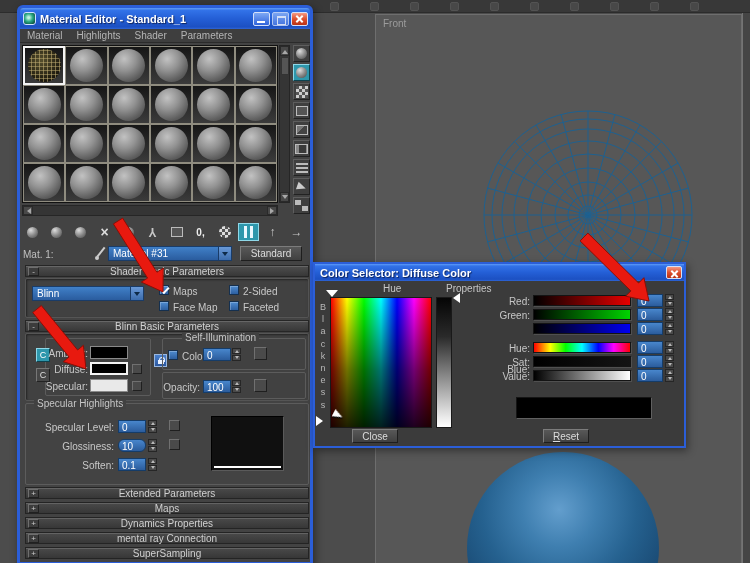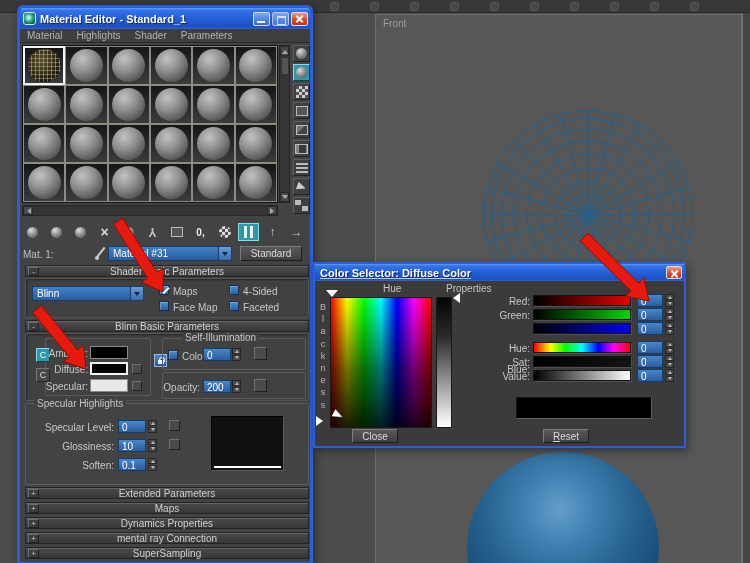--- a/index.html
+++ b/index.html
@@ -115,21 +115,21 @@
 .lockbtn::after{content:"";position:absolute;left:3px;top:5px;width:6px;height:4px;background:#eaf2ff;}
 .lockbtn::before{content:"";position:absolute;left:4px;top:2px;width:4px;height:4px;border:1px solid #eaf2ff;border-bottom:none;border-radius:3px 3px 0 0;}
 .swatch{position:absolute;width:38px;height:13px;border:1px solid #8a8a8a;}
 .rowlabel{position:absolute;text-align:right;color:#c8c8c8;white-space:nowrap;}
 #specpreview{position:absolute;left:185px;top:12px;width:73px;height:55px;background:#101010;border:1px solid;border-color:#000 #5a5a5a #5a5a5a #000;}
 #specpreview::after{content:"";position:absolute;left:2px;right:2px;bottom:2px;height:2px;background:#fff;}
 #rollouts{position:absolute;left:5px;top:444px;width:284px;}
 .rollbar{position:relative;background:linear-gradient(180deg,#4a4a4a,#373737);border:1px solid #242424;box-shadow:inset 0 1px 0 #636363;height:12px;margin-bottom:3px;display:flex;align-items:center;justify-content:center;color:#d0d0d0;}
 
 
-#cs{left:313px;top:262px;width:373px;height:186px;border:2px solid #2b5ed8;border-radius:0;background:#3b3b3b;z-index:20;box-shadow:2px 3px 8px rgba(0,0,0,.4);text-decoration:underline;}
+#cs{left:313px;top:262px;width:373px;height:186px;border:2px solid #2b5ed8;border-radius:0;background:#3b3b3b;z-index:20;box-shadow:2px 3px 8px rgba(0,0,0,.4);}
 #cs .xp-title{height:17px;border-radius:0;}
 #cs .ttl{padding-left:2px;}
 .cscontent{position:relative;height:165px;}
 #huebox{position:absolute;left:15px;top:16px;width:102px;height:131px;border:1px solid #191919;
   background:linear-gradient(180deg,rgba(0,0,0,0) 0%,rgba(0,0,0,.55) 55%,rgba(0,0,0,.88) 100%),
   linear-gradient(90deg,#f00,#ff0 16%,#0f0 33%,#0ff 50%,#00f 66%,#f0f 83%,#f00);}
 #wstrip{position:absolute;left:121px;top:16px;width:16px;height:131px;border:1px solid #191919;
   background:linear-gradient(180deg,#050505 0%,#2a2a2a 30%,#e9e9e9 92%,#fff 100%);}
 .mark-down{position:absolute;width:0;height:0;border-left:6px solid transparent;border-right:6px solid transparent;border-top:7px solid #fff;}
 .mark-right{position:absolute;width:0;height:0;border-top:5px solid transparent;border-bottom:5px solid transparent;border-left:7px solid #fff;}
@@ -404,21 +404,21 @@
       </div>
       <div class="panel" style="top:235px;height:40px;padding-left:32px;" data-name="shader-basic-parameters-panel">
         <div class="dd" style="left:6px;top:7px;width:112px;height:15px;" data-name="shader-type-dropdown">
           <span data-name="shader-type-value">Blinn</span>
           <div class="ddbtn" data-name="dropdown-arrow-icon"></div>
         </div>
         <div id="shd-cbs">
             <div class="cb checked" data-name="wire-checkbox" style="left: 133px; top: 6px;"></div>
             <div class="cblabel" data-name="wire-checkbox-label" style="left: 147px; top: 7px;">Maps</div>
             <div class="cb" data-name="2-sided-checkbox" style="left: 203px; top: 6px;"></div>
-            <div class="cblabel" data-name="2-sided-checkbox-label" style="left: 217px; top: 7px;">4-Sided</div>
+            <div class="cblabel" data-name="2-sided-checkbox-label" style="left: 217px; top: 7px;">2-Sided</div>
             <div class="cb" data-name="face-map-checkbox" style="left: 133px; top: 22px;"></div>
             <div class="cblabel" data-name="face-map-checkbox-label" style="left: 147px; top: 23px;">Face Map</div>
             <div class="cb" data-name="faceted-checkbox" style="left: 203px; top: 22px;"></div>
             <div class="cblabel" data-name="faceted-checkbox-label" style="left: 217px; top: 23px;">Faceted</div>
           </div>
       </div>
 
       <div class="roll" style="top:277px;" data-name="blinn-basic-parameters-rollout">
         <div class="pm" data-name="collapse-icon">-</div>
         <span data-name="rollout-title">Blinn Basic Parameters</span>
@@ -451,21 +451,21 @@
               <div class="tu"></div>
             </div>
             <div data-name="spinner-down-icon">
               <div class="td"></div>
             </div>
           </div>
         <div class="mapbtn" style="left:228px;top:13px;width:13px;height:13px;" data-name="self-illumination-map-button"></div>
 
         <div class="grp" style="left:136px;top:38px;width:144px;height:27px;" data-name="opacity-group"></div>
         <div class="rowlabel" style="left:134px;top:48px;width:40px;" data-name="opacity-label">Opacity:</div>
-        <div class="val" style="left:177px;top:46px;width:28px;" data-name="opacity-value-field">200</div>
+        <div class="val" style="left:177px;top:46px;width:28px;" data-name="opacity-value-field">100</div>
         <div class="spin" style="left:206px;top:46px;" data-name="opacity-spinner">
             <div data-name="spinner-up-icon">
               <div class="tu"></div>
             </div>
             <div data-name="spinner-down-icon">
               <div class="td"></div>
             </div>
           </div>
         <div class="mapbtn" style="left:228px;top:45px;width:13px;height:13px;" data-name="opacity-map-button"></div>
       </div>
@@ -478,21 +478,21 @@
             <div class="spin" data-name="specular-level-spinner" style="left: 122px; top: 16px;">
               <div data-name="spinner-up-icon">
                 <div class="tu"></div>
               </div>
               <div data-name="spinner-down-icon">
                 <div class="td"></div>
               </div>
             </div>
             <div class="mapbtn" data-name="specular-level-map-button" style="left: 143px; top: 16px; width: 11px; height: 11px;"></div>
             <div class="rowlabel" data-name="glossiness-label" style="left: 8px; top: 37px; width: 80px;">Glossiness:</div>
-            <div class="val" data-name="glossiness-value-field" style="left: 92px; top: 35px; width: 28px;">10</div>
+            <div class="val" data-name="glossiness-value-field" style="left: 92px; top: 35px; width: 28px; border-radius: 6px;">10</div>
             <div class="spin" data-name="glossiness-spinner" style="left: 122px; top: 35px;">
               <div data-name="spinner-up-icon">
                 <div class="tu"></div>
               </div>
               <div data-name="spinner-down-icon">
                 <div class="td"></div>
               </div>
             </div>
             <div class="mapbtn" data-name="glossiness-map-button" style="left: 143px; top: 35px; width: 11px; height: 11px;"></div>
             <div class="rowlabel" data-name="soften-label" style="left: 8px; top: 56px; width: 80px;">Soften:</div>

